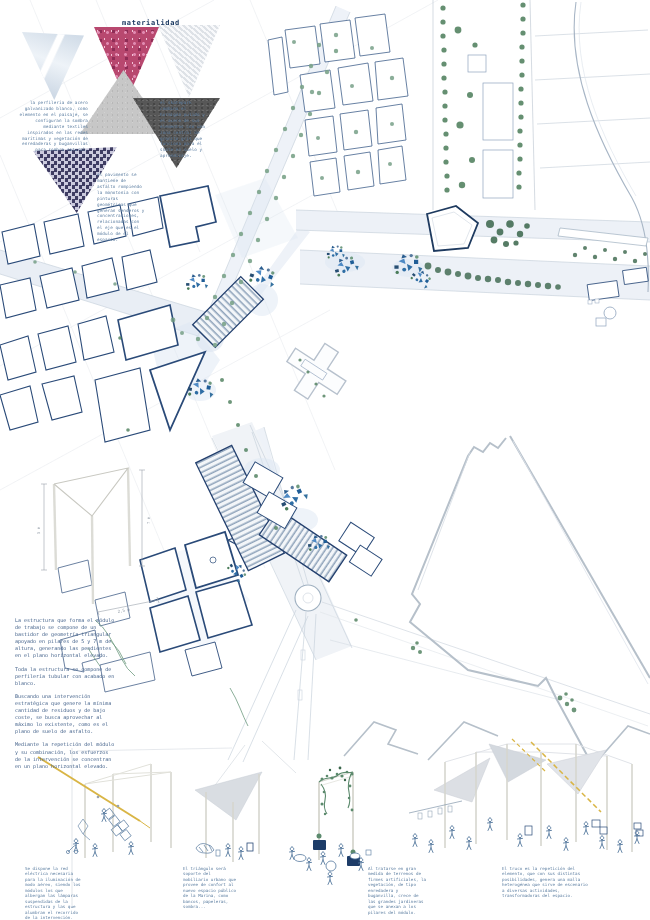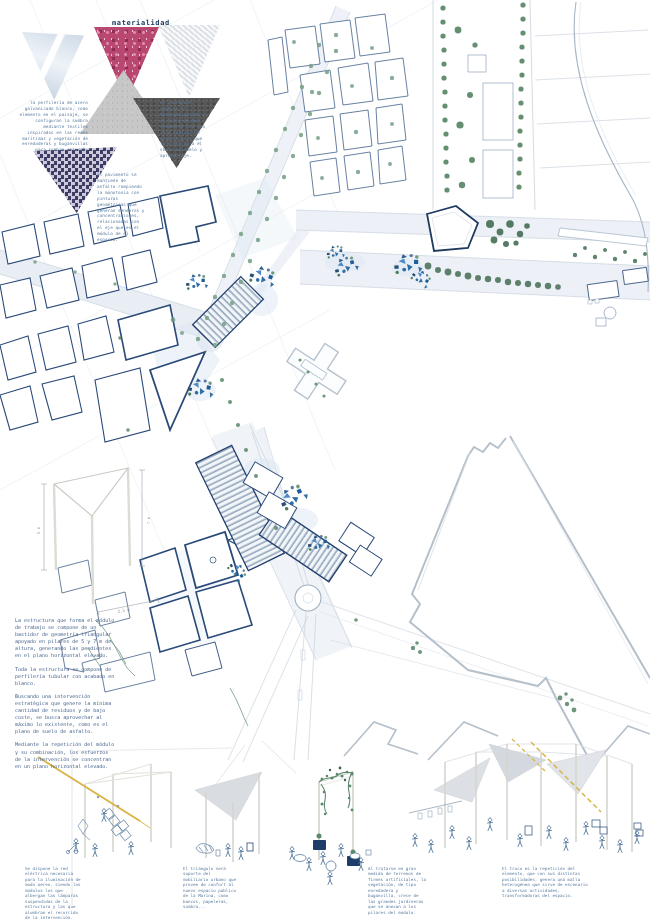--- a/index.html
+++ b/index.html
@@ -1,20 +1,20 @@
 <!DOCTYPE html>
 <html><head>
 <meta charset="utf-8">
 <style>
   html,body{margin:0;padding:0;background:#fff;}
   .poster{position:relative;width:650px;height:920px;background:#ffffff;overflow:hidden;
           font-family:"DejaVu Sans Mono",monospace;}
   svg{position:absolute;left:0;top:0;}
   
-  .mat-title{position:absolute;left:112px;top:19px;font-size:7px;font-weight:bold;
+  .mat-title{position:absolute;left:122px;top:19px;font-size:7px;font-weight:bold;
              color:#16355e;letter-spacing:.6px;}
   .note{position:absolute;font-size:4.3px;line-height:1.38;color:#5b7da0;letter-spacing:.05px;}
   .note-l{left:18px;top:100px;width:70px;text-align:right;}
   .note-r{left:160px;top:100px;width:50px;}
   .note-b{left:97px;top:172px;width:50px;}
   .struct{position:absolute;left:15px;top:617px;width:102px;color:#46648c;}
   .struct p{margin:0 0 6px 0;font-size:5px;line-height:1.42;}
   .cap{position:absolute;top:866px;font-size:4.2px;line-height:1.3;color:#5b7da0;}
   .cap1{left:25px;width:60px;}
   .cap2{left:183px;width:54px;}

